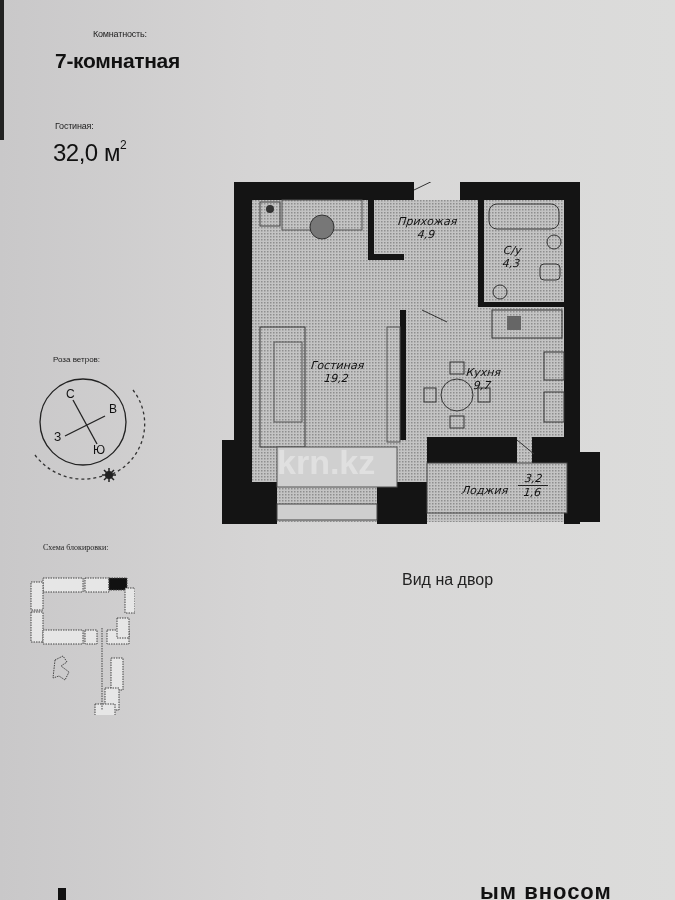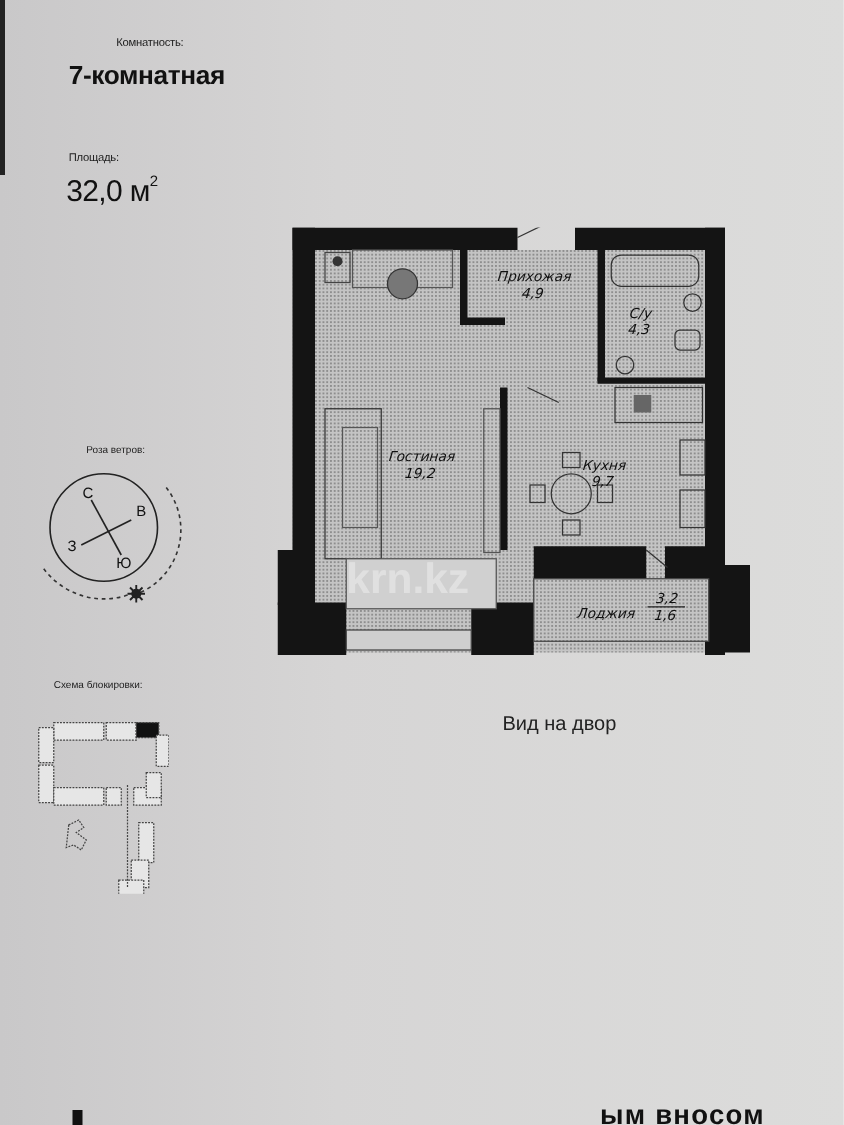--- a/index.html
+++ b/index.html
@@ -15,35 +15,35 @@
   .lbl-small { font-size: 9px; color: #222; letter-spacing: -0.2px; }
   .title { font-size: 21px; font-weight: bold; line-height: 22px; letter-spacing: -0.3px; }
   .area { font-size: 24px; letter-spacing: -0.5px; }
   .area sup { font-size: 12px; vertical-align: 12px; }
   .plan {
     position: absolute; left: 222px; top: 182px; width: 380px; height: 345px;
   }
   .room-label { position: absolute; font-family: "DejaVu Sans", sans-serif; font-style: italic; font-size: 11px; color: #111; text-align: center; transform: skewX(-6deg); }
   .room-num { display: block; font-size: 11px; }
   .rose-wrap { position: absolute; left: 25px; top: 355px; width: 130px; height: 135px; }
-  .scheme-title, .rose-title { position: absolute; font-size: 8px; color: #222; margin-left: 16px; }
+  .scheme-title, .rose-title { position: absolute; font-size: 8px; color: #222; }
   .view-label { position: absolute; left: 402px; top: 571px; font-size: 16px; color: #222; }
   .bottom-text { position: absolute; left: 480px; top: 879px; font-size: 22px; font-weight: bold; letter-spacing: 1px; color: #111; white-space: nowrap; }
   .bottom-dot { position: absolute; left: 58px; top: 888px; width: 8px; height: 12px; background: #111; }
 </style>
 </head>
 <body>
 
 <div class="leftedge"></div>
 
 <div class="abs lbl-small" style="left:58px;top:29px;margin-left:35px;">Комнатность:</div>
 <div class="abs title" style="left:55px;top:50px;">
   <div>7-комнатная</div>
 </div>
-<div class="abs lbl-small" style="left:55px;top:121px;">Площадь:</div>
+<div class="abs lbl-small" style="left:55px;top:121px;">Гостиная:</div>
 <div class="abs area" style="left:53px;top:138px;"><span>32,0 м</span><sup>2</sup></div>
 
 <div class="plan">
   <svg width="380" height="345" viewBox="0 0 380 345" xmlns="http://www.w3.org/2000/svg">
     <defs>
       <pattern id="dots" width="3" height="3" patternUnits="userSpaceOnUse">
         <rect width="3" height="3" fill="#c4c4c4"></rect>
         <rect width="1.5" height="1.5" fill="#8e8e8e"></rect>
       </pattern>
     </defs>
@@ -140,21 +140,21 @@
           <line x1="-5" y1="5" x2="5" y2="-5"></line>
       </g>
     </g>
   </svg>
   <span class="abs" style="left:41px;top:17px;font-size:12px;">С</span>
   <span class="abs" style="left:84px;top:32px;font-size:12px;">В</span>
   <span class="abs" style="left:29px;top:60px;font-size:12px;">З</span>
   <span class="abs" style="left:68px;top:73px;font-size:12px;">Ю</span>
 </div>
 
-<div class="scheme-title" style="left:27px;top:543px;">Схема блокировки:</div>
+<div class="scheme-title" style="left:43px;top:543px;font-family:Liberation Serif, serif;">Схема блокировки:</div>
 <div class="abs" style="left:25px;top:570px;">
   <svg width="110" height="145" viewBox="0 0 110 145">
     <g fill="#e6e6e6" stroke="#444" stroke-width="1" stroke-dasharray="1.5,1">
       <rect x="18" y="8" width="40" height="14"></rect>
       <rect x="60" y="8" width="24" height="14"></rect>
       <rect x="84" y="8" width="18" height="12" fill="#111"></rect>
       <rect x="100" y="18" width="10" height="25"></rect>
       <rect x="6" y="12" width="12" height="28"></rect>
       <rect x="6" y="42" width="12" height="30"></rect>
       <rect x="18" y="60" width="40" height="14"></rect>

